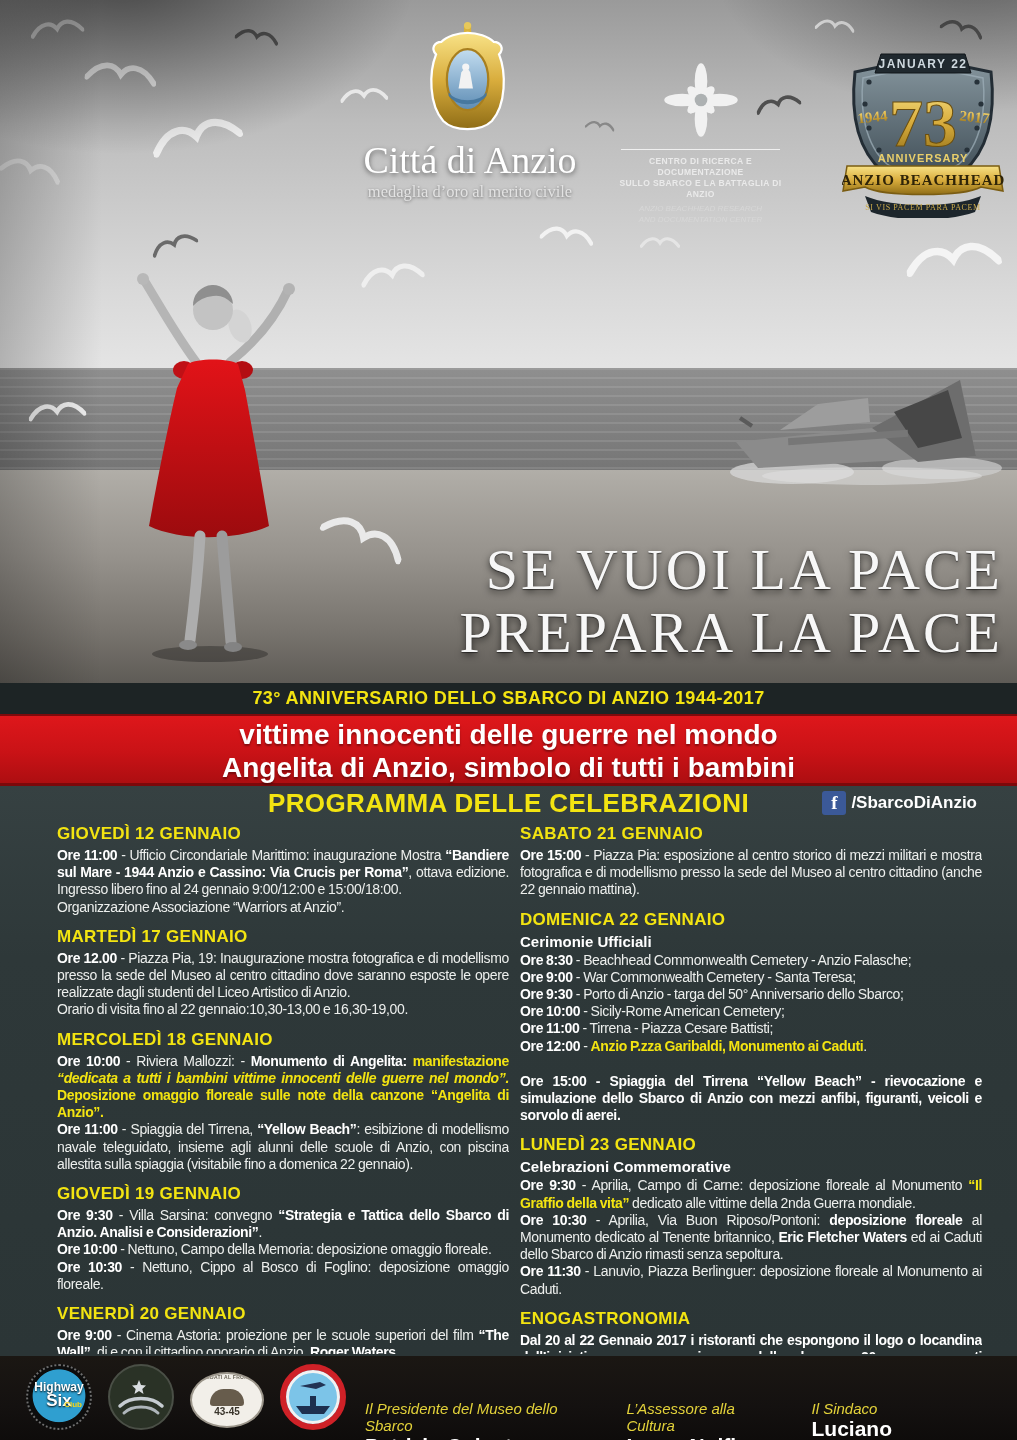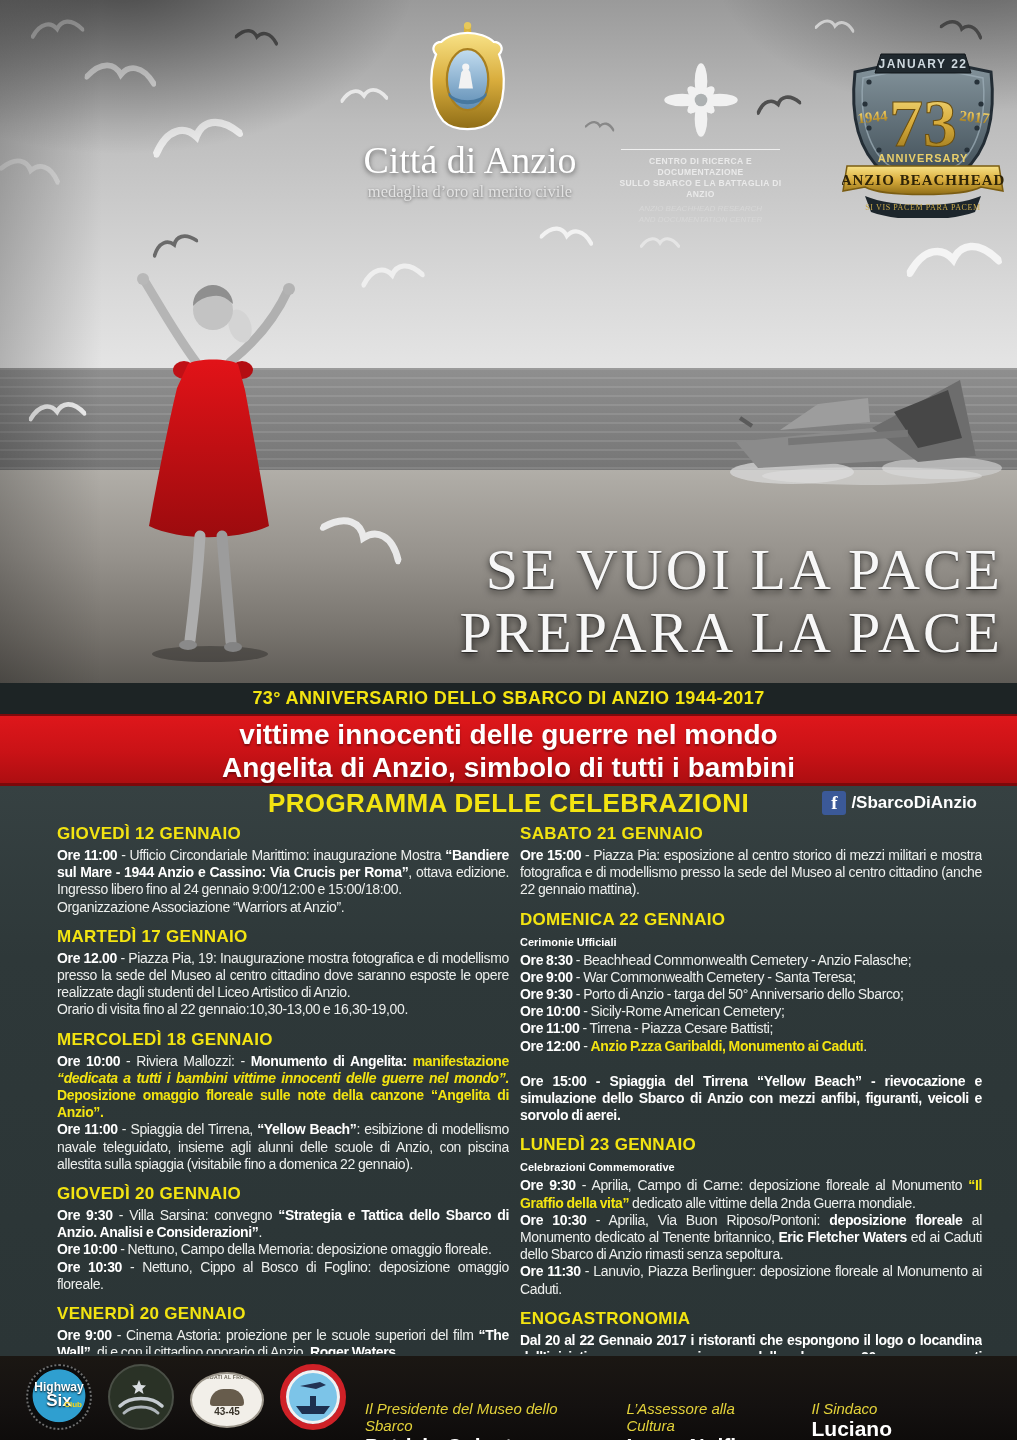--- a/index.html
+++ b/index.html
@@ -77,21 +77,21 @@
     text-align:center;line-height:24px;}
   .fb-handle{color:#fff;font-weight:bold;font-size:17px;}
 
   .col{position:absolute;top:38px;bottom:2px;overflow:hidden;}
   .col.left{left:57px;width:452px;}
   .col.right{left:520px;width:462px;}
 
   .pblock{margin-bottom:11px;}
   .dayhead{margin:0 0 3px;color:var(--yellow);font-size:17px;line-height:20px;
     font-weight:bold;letter-spacing:.3px;}
-  .subhead{color:#fff;font-weight:bold;font-size:11px;line-height:18px;margin-bottom:1px;}
+  .subhead{color:#fff;font-weight:bold;font-size:15px;line-height:18px;margin-bottom:1px;}
   .evt{margin:0;color:#edefed;font-size:14px;line-height:17.2px;letter-spacing:-.35px;
     word-spacing:-.5px;text-align:justify;}
   .evt.gap{margin-top:18px;}
   .sg-n{color:#edefed;}
   .sg-b{color:#fff;font-weight:bold;}
   .sg-y{color:var(--yellow);font-weight:bold;}
   .sg-yi{color:var(--yellow);font-weight:bold;font-style:italic;}
 
   
   .footer{position:absolute;left:0;top:1356px;width:1017px;height:84px;
@@ -327,21 +327,21 @@
           <h3 class="dayhead">MARTEDÌ 17 GENNAIO</h3>
           <p class="evt"><span class="sg-b">Ore 12.00</span><span class="sg-n"> - Piazza Pia, 19: Inaugurazione mostra fotografica e di modellismo presso la sede del Museo al centro cittadino dove saranno esposte le opere realizzate dagli studenti del Liceo Artistico di Anzio.</span></p>
           <p class="evt"><span class="sg-n">Orario di visita fino al 22 gennaio:10,30-13,00 e 16,30-19,00.</span></p>
         </section>
         <section class="pblock">
           <h3 class="dayhead">MERCOLEDÌ 18 GENNAIO</h3>
           <p class="evt"><span class="sg-b">Ore 10:00</span><span class="sg-n"> - Riviera Mallozzi: - </span><span class="sg-b">Monumento di Angelita: </span><span class="sg-y">manifestazione </span><span class="sg-yi">“dedicata a tutti i bambini vittime innocenti delle guerre nel mondo”.</span><span class="sg-n"> </span><span class="sg-y">Deposizione omaggio floreale sulle note della canzone “Angelita di Anzio”.</span></p>
           <p class="evt"><span class="sg-b">Ore 11:00</span><span class="sg-n"> - Spiaggia del Tirrena, </span><span class="sg-b">“Yellow Beach”</span><span class="sg-n">: esibizione di modellismo navale teleguidato, insieme agli alunni delle scuole di Anzio, con piscina allestita sulla spiaggia (visitabile fino a domenica 22 gennaio).</span></p>
         </section>
         <section class="pblock">
-          <h3 class="dayhead">GIOVEDÌ 20 GENNAIO</h3>
+          <h3 class="dayhead">GIOVEDÌ 19 GENNAIO</h3>
           <p class="evt"><span class="sg-b">Ore 9:30</span><span class="sg-n"> - Villa Sarsina: convegno </span><span class="sg-b">“Strategia e Tattica dello Sbarco di Anzio. Analisi e Considerazioni”</span><span class="sg-n">.</span></p>
           <p class="evt"><span class="sg-b">Ore 10:00</span><span class="sg-n"> - Nettuno, Campo della Memoria: deposizione omaggio floreale.</span></p>
           <p class="evt"><span class="sg-b">Ore 10:30</span><span class="sg-n"> - Nettuno, Cippo al Bosco di Foglino: deposizione omaggio floreale.</span></p>
         </section>
         <section class="pblock">
           <h3 class="dayhead">VENERDÌ 20 GENNAIO</h3>
           <p class="evt"><span class="sg-b">Ore 9:00</span><span class="sg-n"> - Cinema Astoria: proiezione per le scuole superiori del film </span><span class="sg-b">“The Wall”</span><span class="sg-n">, di e con il cittadino onorario di Anzio, </span><span class="sg-b">Roger Waters</span><span class="sg-n">.</span></p>
         </section>
       </div>
     <div class="col right">

